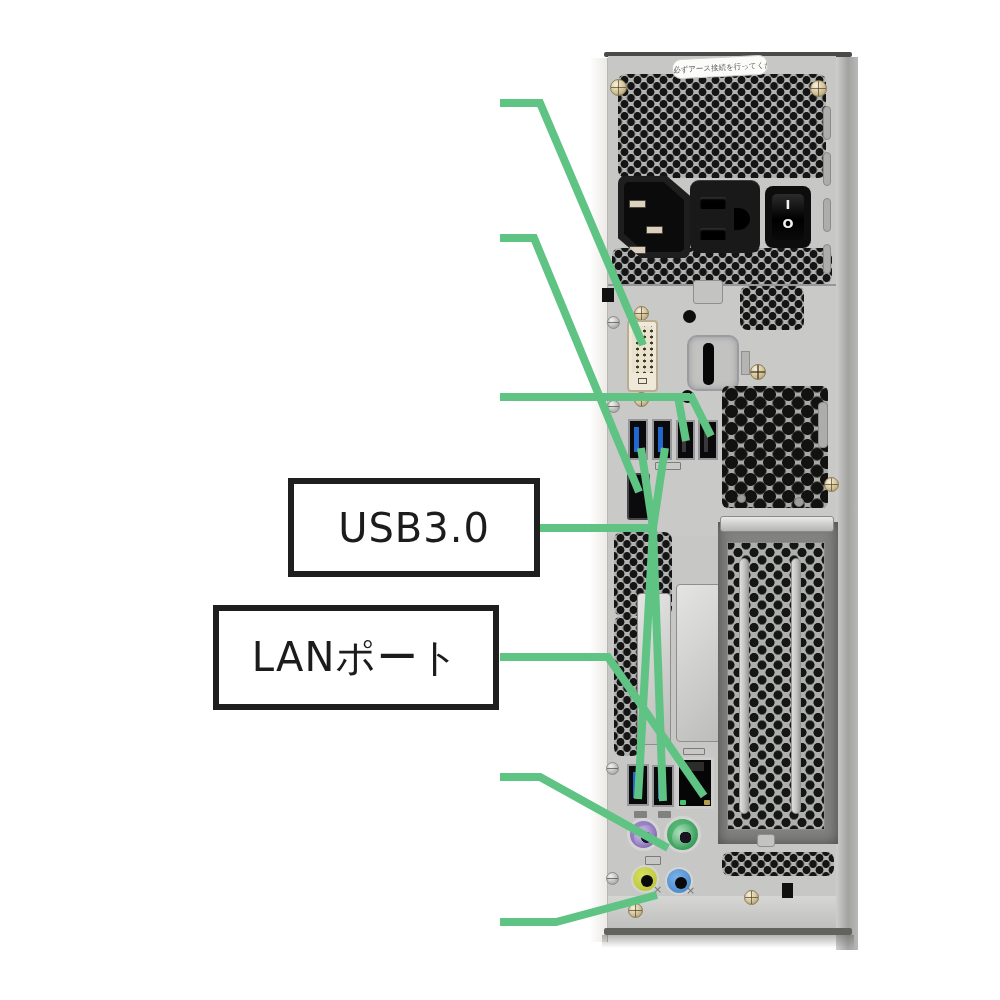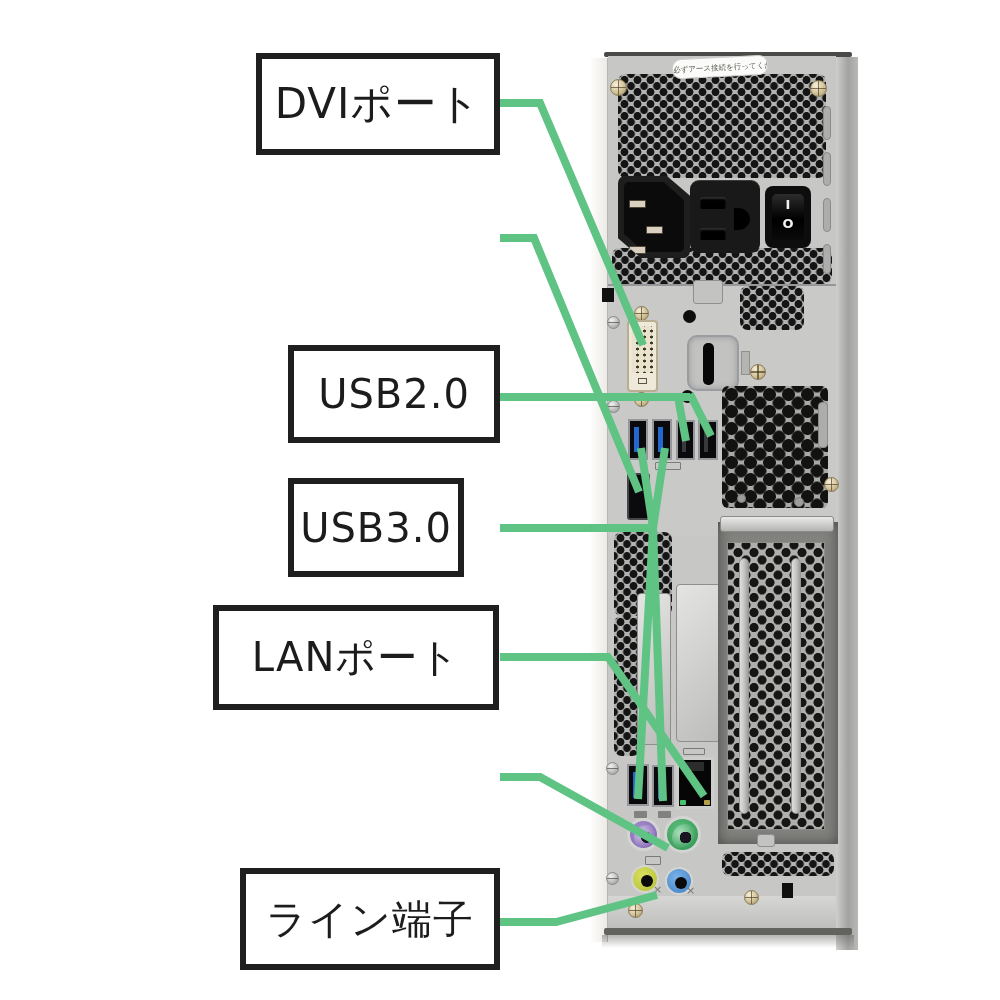--- a/index.html
+++ b/index.html
@@ -234,29 +234,20 @@
       <path d="M500 103 H540 L643 345"></path>
       <path d="M500 238 H534 L639 492"></path>
       <path d="M500 397 H690 M678 397 L686 441 M690 394 L711 436"></path>
       <path d="M500 528 H653 M653 528 L641 448 M653 528 L665 448 M653 528 L638 799 M653 528 L663 801"></path>
       <path d="M500 657 H608 L704 796"></path>
       <path d="M500 777 H540 L668 848"></path>
       <path d="M500 922 H556 L657 895"></path>
     </g>
   </svg>
 
-  <div class="abs callout-label" style="left:256px;top:53px;width:244px;height:102px;font-size:42px">
-    <span>DVIポート</span>
-  </div>
-  <div class="abs callout-label" style="left:288px;top:345px;width:212px;height:98px">
-    <span>USB2.0</span>
-  </div>
-  <div class="abs callout-label" style="left:288px;top:478px;width:176px;height:99px">
+  <div class="abs callout-label" style="left:288px;top:478px;width:252px;height:99px">
     <span>USB3.0</span>
   </div>
   <div class="abs callout-label" style="left:213px;top:605px;width:286px;height:105px">
     <span>LANポート</span>
   </div>
-  <div class="abs callout-label" style="left:240px;top:868px;width:260px;height:102px">
-    <span>ライン端子</span>
-  </div>
 
 </div>
 
 </body></html>

